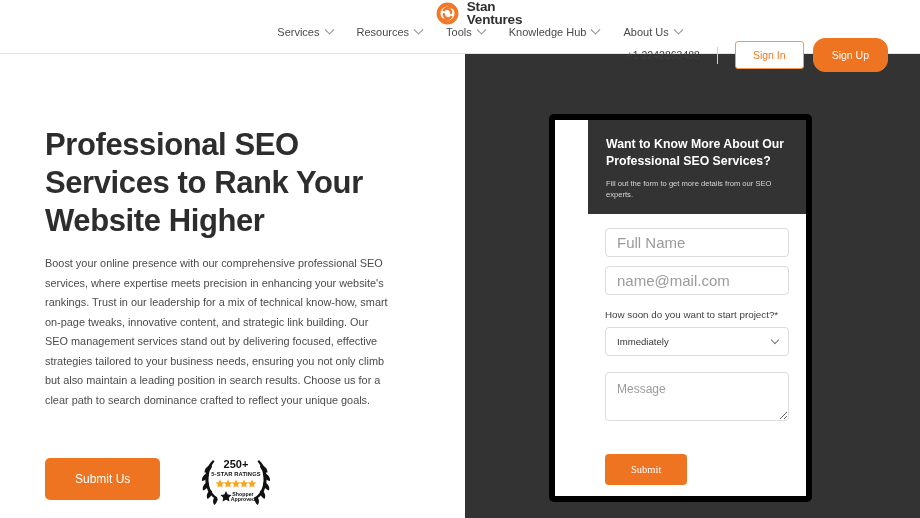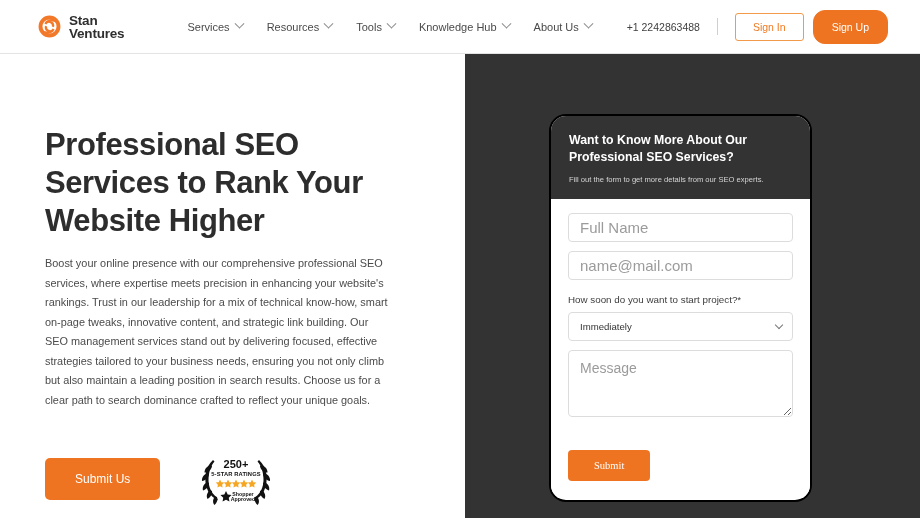--- a/index.html
+++ b/index.html
@@ -12,20 +12,21 @@
   .page { position: relative; width: 920px; height: 518px; }
 
   
   .header {
     position: absolute; top: 0; left: 0;
     width: 920px; height: 54px;
     background: #ffffff;
     border-bottom: 1px solid #e3e3e3;
     display: flex; align-items: center;
     z-index: 5;
+    flex-direction: column;
   }
   .brand { display: flex; align-items: center; margin-left: 37px; }
   .logo-mark { width: 25px; height: 25px; flex: 0 0 25px; }
   .brand-text {
     margin-left: 7px;
     font-size: 13.5px; font-weight: bold; line-height: 13px;
     color: #2f2f2f; letter-spacing: -0.2px;
   }
   .brand-text span { display: block; }
 
@@ -81,23 +82,24 @@
     border: none; border-radius: 5px;
     padding: 14px 30px; cursor: pointer; white-space: nowrap;
   }
   .badge { margin-left: 38px; width: 76px; height: 56px; }
 
   
   .card {
     position: absolute; left: 549px; top: 114px;
     width: 263px; height: 388px;
     background: #ffffff;
-    border: 2px solid #000000;
-    border-radius: 17px;
+    border: 6px solid #000000;
+    border-radius: 5px;
     overflow: hidden;
+    padding-left: 33px;
   }
   .card-head { background: #333333; padding: 16px 18px 14px 18px; }
   .card-title {
     font-size: 12.3px; font-weight: bold; line-height: 17px; color: #ffffff;
   }
   .card-sub { margin-top: 8px; font-size: 7.6px; color: #d6d6d6; line-height: 11px; }
   .card-body { padding: 14px 17px 17px 17px; background: #fff; }
 
   .field {
     width: 100%; height: 29px;
@@ -124,23 +126,23 @@
   }
   .select-chev {
     position: absolute; right: 11px; top: 10px;
     width: 6px; height: 6px;
     border-right: 1.3px solid #777;
     border-bottom: 1.3px solid #777;
     transform: rotate(45deg);
     pointer-events: none;
   }
   .message {
-    margin-top: 9px; width: 100%; height: 67px;
+    margin-top: 16px; width: 100%; height: 49px;
     border: 1px solid #dcdcdc; border-radius: 4px;
-    padding: 9px 11px; font-size: 14px; color: #333;
+    padding: 9px 11px; font-size: 12px; color: #333;
     font-family: "Liberation Sans", sans-serif;
     resize: vertical; outline: none; display: block;
   }
   .message::placeholder { color: #9b9b9b; }
   .btn-submit {
     margin-top: 33px;
     font-size: 10.5px; color: #fff; background: #ee7422;
     border: none; border-radius: 4px;
     padding: 10px 26px; cursor: pointer;
     font-family: Liberation Serif, serif;

